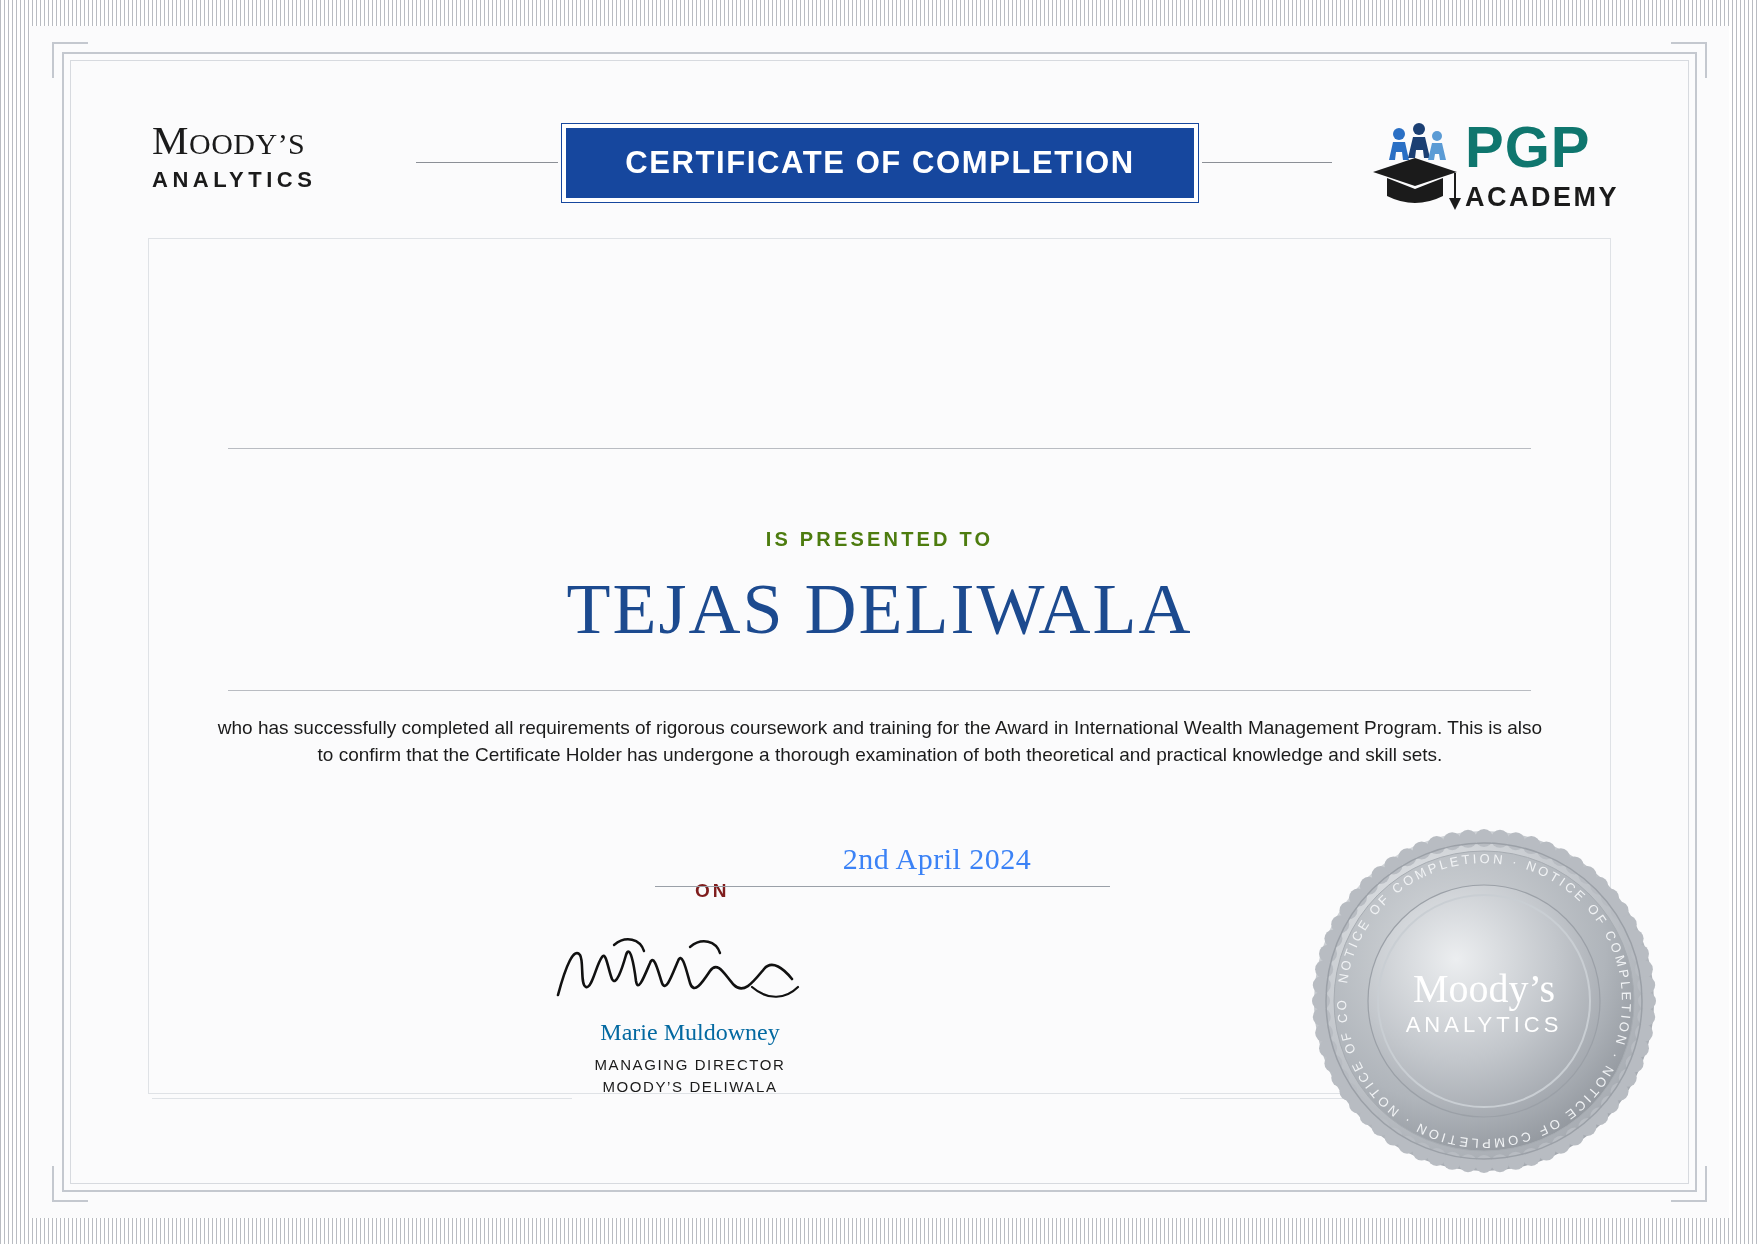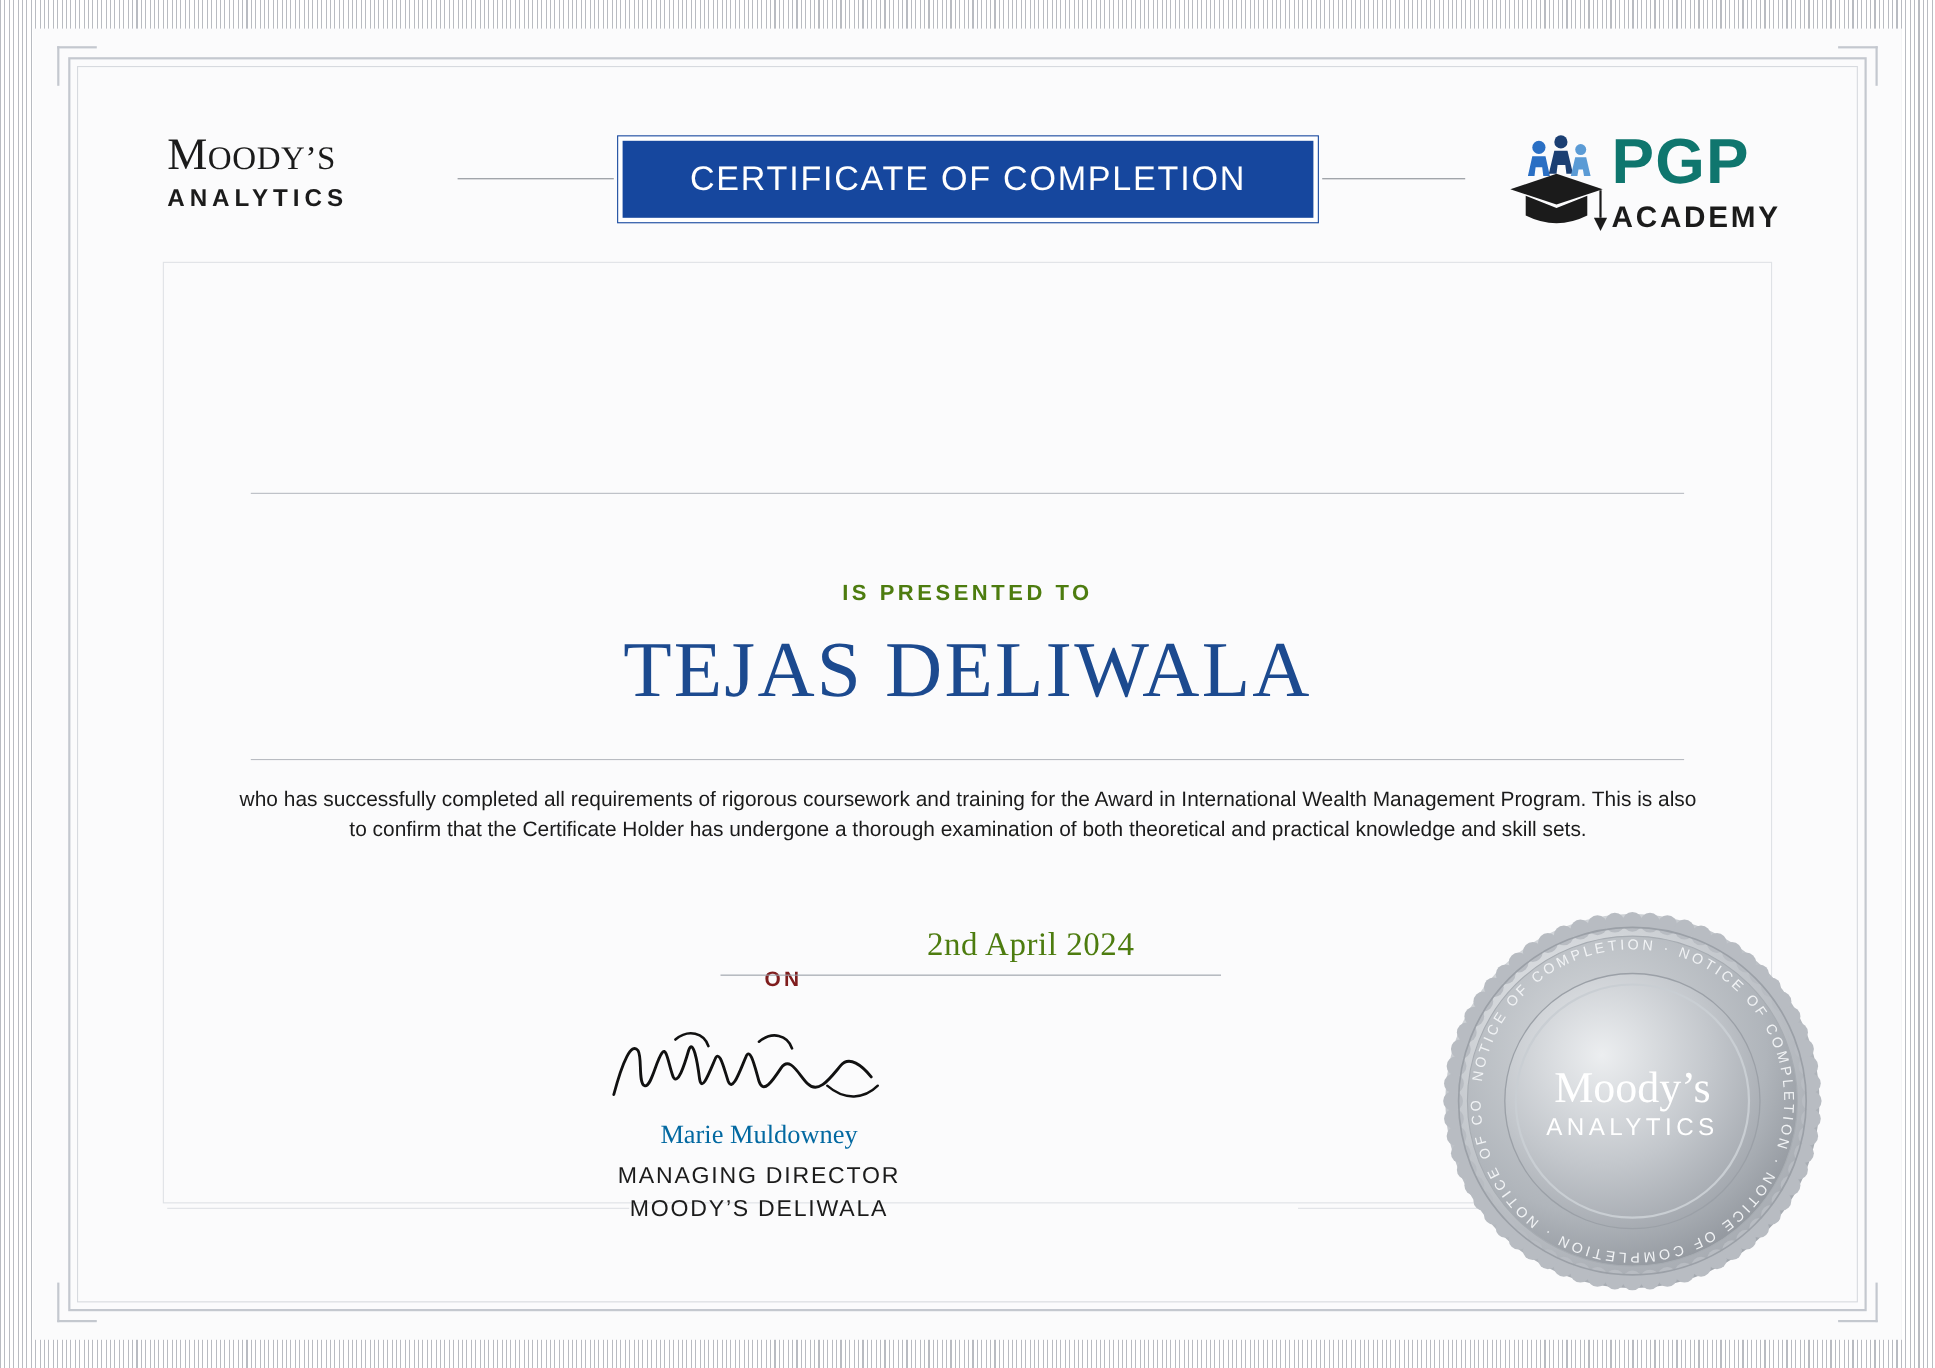--- a/index.html
+++ b/index.html
@@ -120,21 +120,21 @@
     border: 4px solid #ffffff;
     box-shadow: 0 0 0 1px #16479e;
     box-sizing: border-box;
     display: flex;
     align-items: center;
     justify-content: center;
   }
   .title-band span {
     color: #ffffff;
     font-size: 31px;
-    font-weight: normal;
+    font-weight: bold;
     letter-spacing: 1.6px;
   }
   .band-rule-left, .band-rule-right {
     position: absolute;
     top: 50px;
     height: 1px;
     background: #8b8f96;
   }
   .band-rule-left { left: 416px; width: 142px; }
   .band-rule-right { left: 1202px; width: 130px; }
@@ -232,21 +232,21 @@
     letter-spacing: 3px;
     color: #7f1d1d;
   }
   .date-value {
     position: absolute;
     left: 762px; top: 842px;
     width: 350px;
     text-align: center;
     font-family: "Liberation Serif", serif;
     font-size: 30px;
-    color: #4d7c0f;
+    color: #3b82f6;
     letter-spacing: 0.5px;
   }
   .date-rule {
     position: absolute;
     left: 655px; top: 886px;
     width: 455px;
     height: 1px;
     background: #9aa0a8;
   }
 
@@ -258,21 +258,21 @@
   .sig-1 { left: 540px; top: 925px; width: 300px; }
   .sig-2 { left: 930px; top: 925px; width: 300px; }
   .sig-img { height: 92px; }
   .sig-name {
     font-family: "Liberation Serif", serif;
     font-size: 24px;
     color: #0369a1;
     margin-top: 2px;
   }
   .sig-role {
-    font-size: 21px;
+    font-size: 15px;
     letter-spacing: 1.6px;
     color: #1b1b1b;
     margin-top: 8px;
     line-height: 1.45;
   }
   .sig-underline-left {
     position: absolute;
     left: 152px; top: 1098px;
     width: 420px;
     height: 1px;

